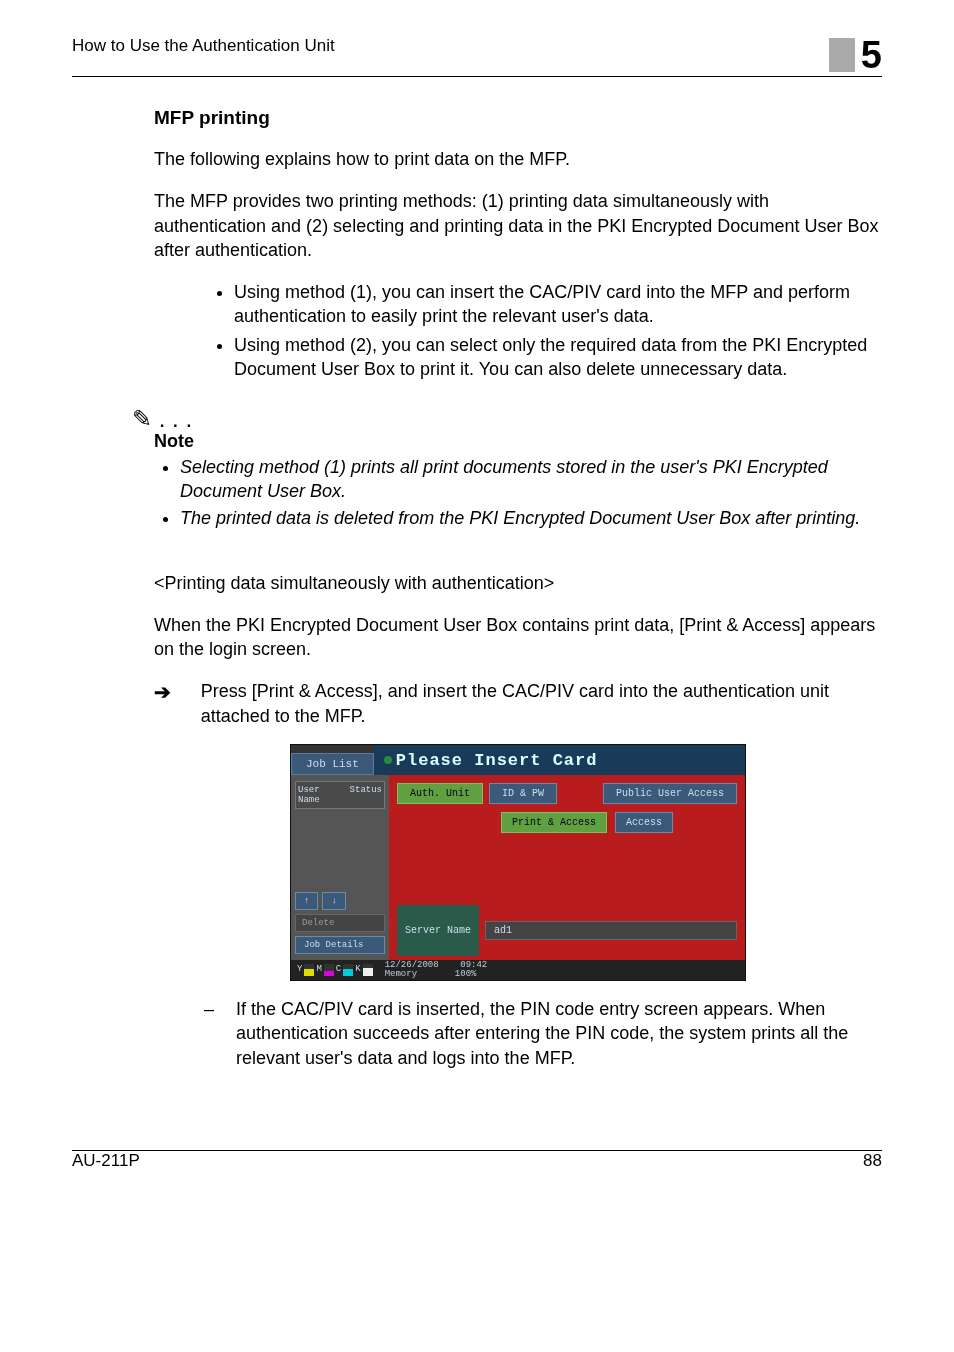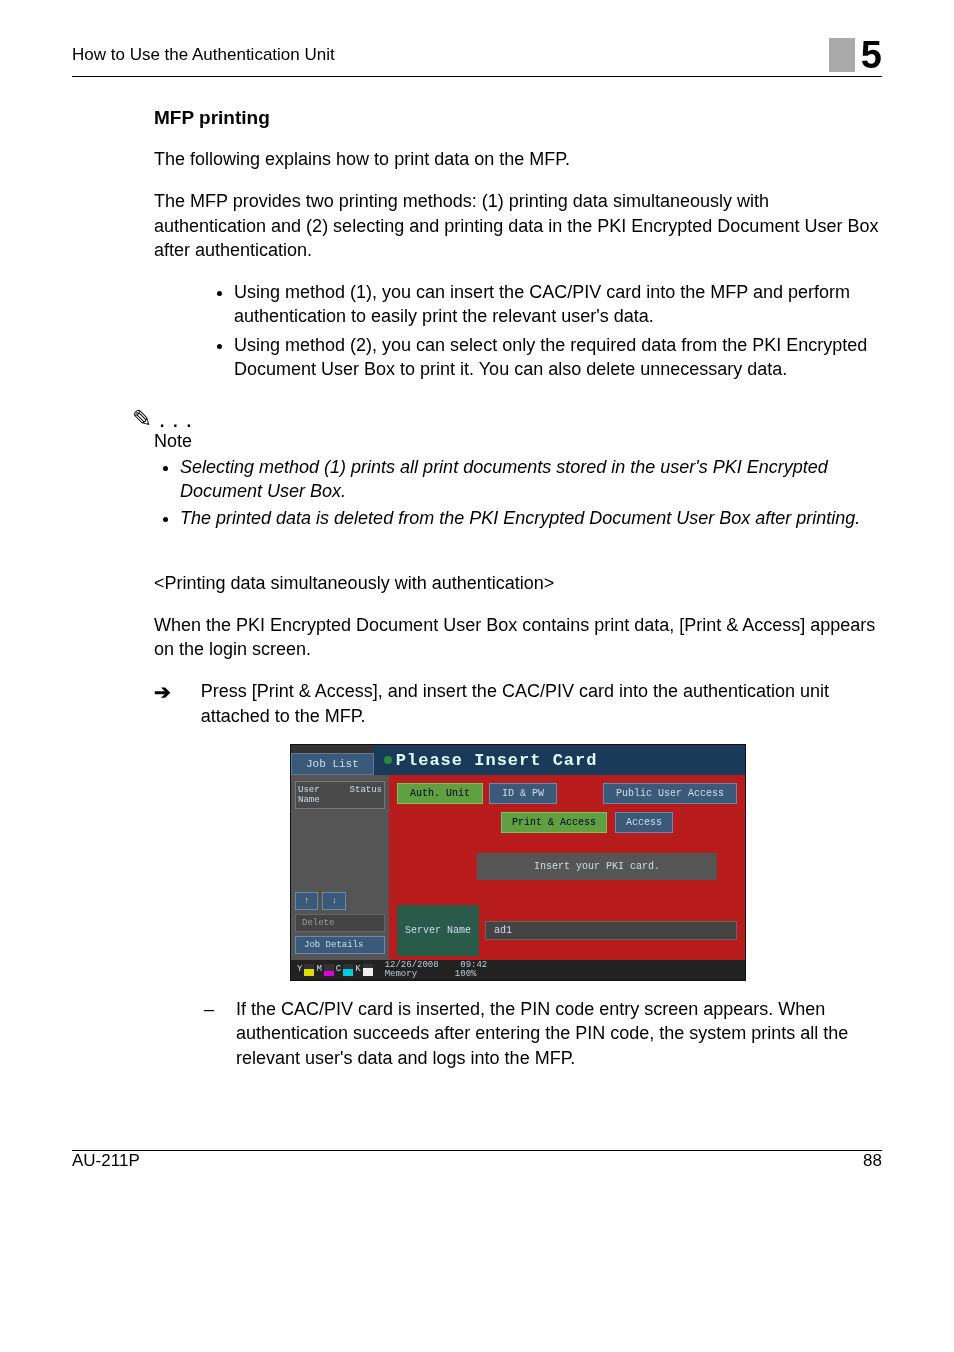--- a/index.html
+++ b/index.html
@@ -10,21 +10,21 @@
       color: #000;
       width: 954px;
     }
     .page {
       padding: 36px 72px 30px 72px;
       box-sizing: border-box;
     }
     .header-row {
       display: flex;
       justify-content: space-between;
-      align-items: center;
+      align-items: flex-start;
       border-bottom: 1px solid #000;
       padding-bottom: 2px;
       gap: 12px;
     }
     .header-title {
       font-size: 17px;
       font-weight: 400;
     }
     .header-num-wrap {
       display: flex;
@@ -64,21 +64,21 @@
       font-size: 18px;
       line-height: 1.35;
       margin-bottom: 4px;
     }
     .note-icon {
       font-size: 24px;
       margin-bottom: -4px;
       margin-left: -22px;
     }
     .note-label {
-      font-weight: 400;
+      font-weight: 700;
       font-size: 18px;
       margin: 2px 0 4px 0;
     }
     ul.italic-bullets {
       list-style: disc;
       margin: 0 0 40px 0;
       padding-left: 26px;
     }
     ul.italic-bullets li {
       font-style: italic;
@@ -337,21 +337,20 @@
         <div class="mfp-right">
           <div class="tabrow">
             <div class="tab sel">Auth. Unit</div>
             <div class="tab">ID &amp; PW</div>
             <div class="tab" style="margin-left:auto;">Public User Access</div>
           </div>
           <div class="actrow">
             <div class="actbtn sel">Print &amp; Access</div>
             <div class="actbtn">Access</div>
           </div>
-          <div class="msgbox">Insert your PKI card.</div>
           <div class="srvrow">
             <div class="srvlabel">Server Name</div>
             <div class="srvval">ad1</div>
           </div>
         </div>
       </div>
       <div class="mfpshot-foot">
         <div class="toner">
           <span>Y</span>
             <div class="tbox ty">

